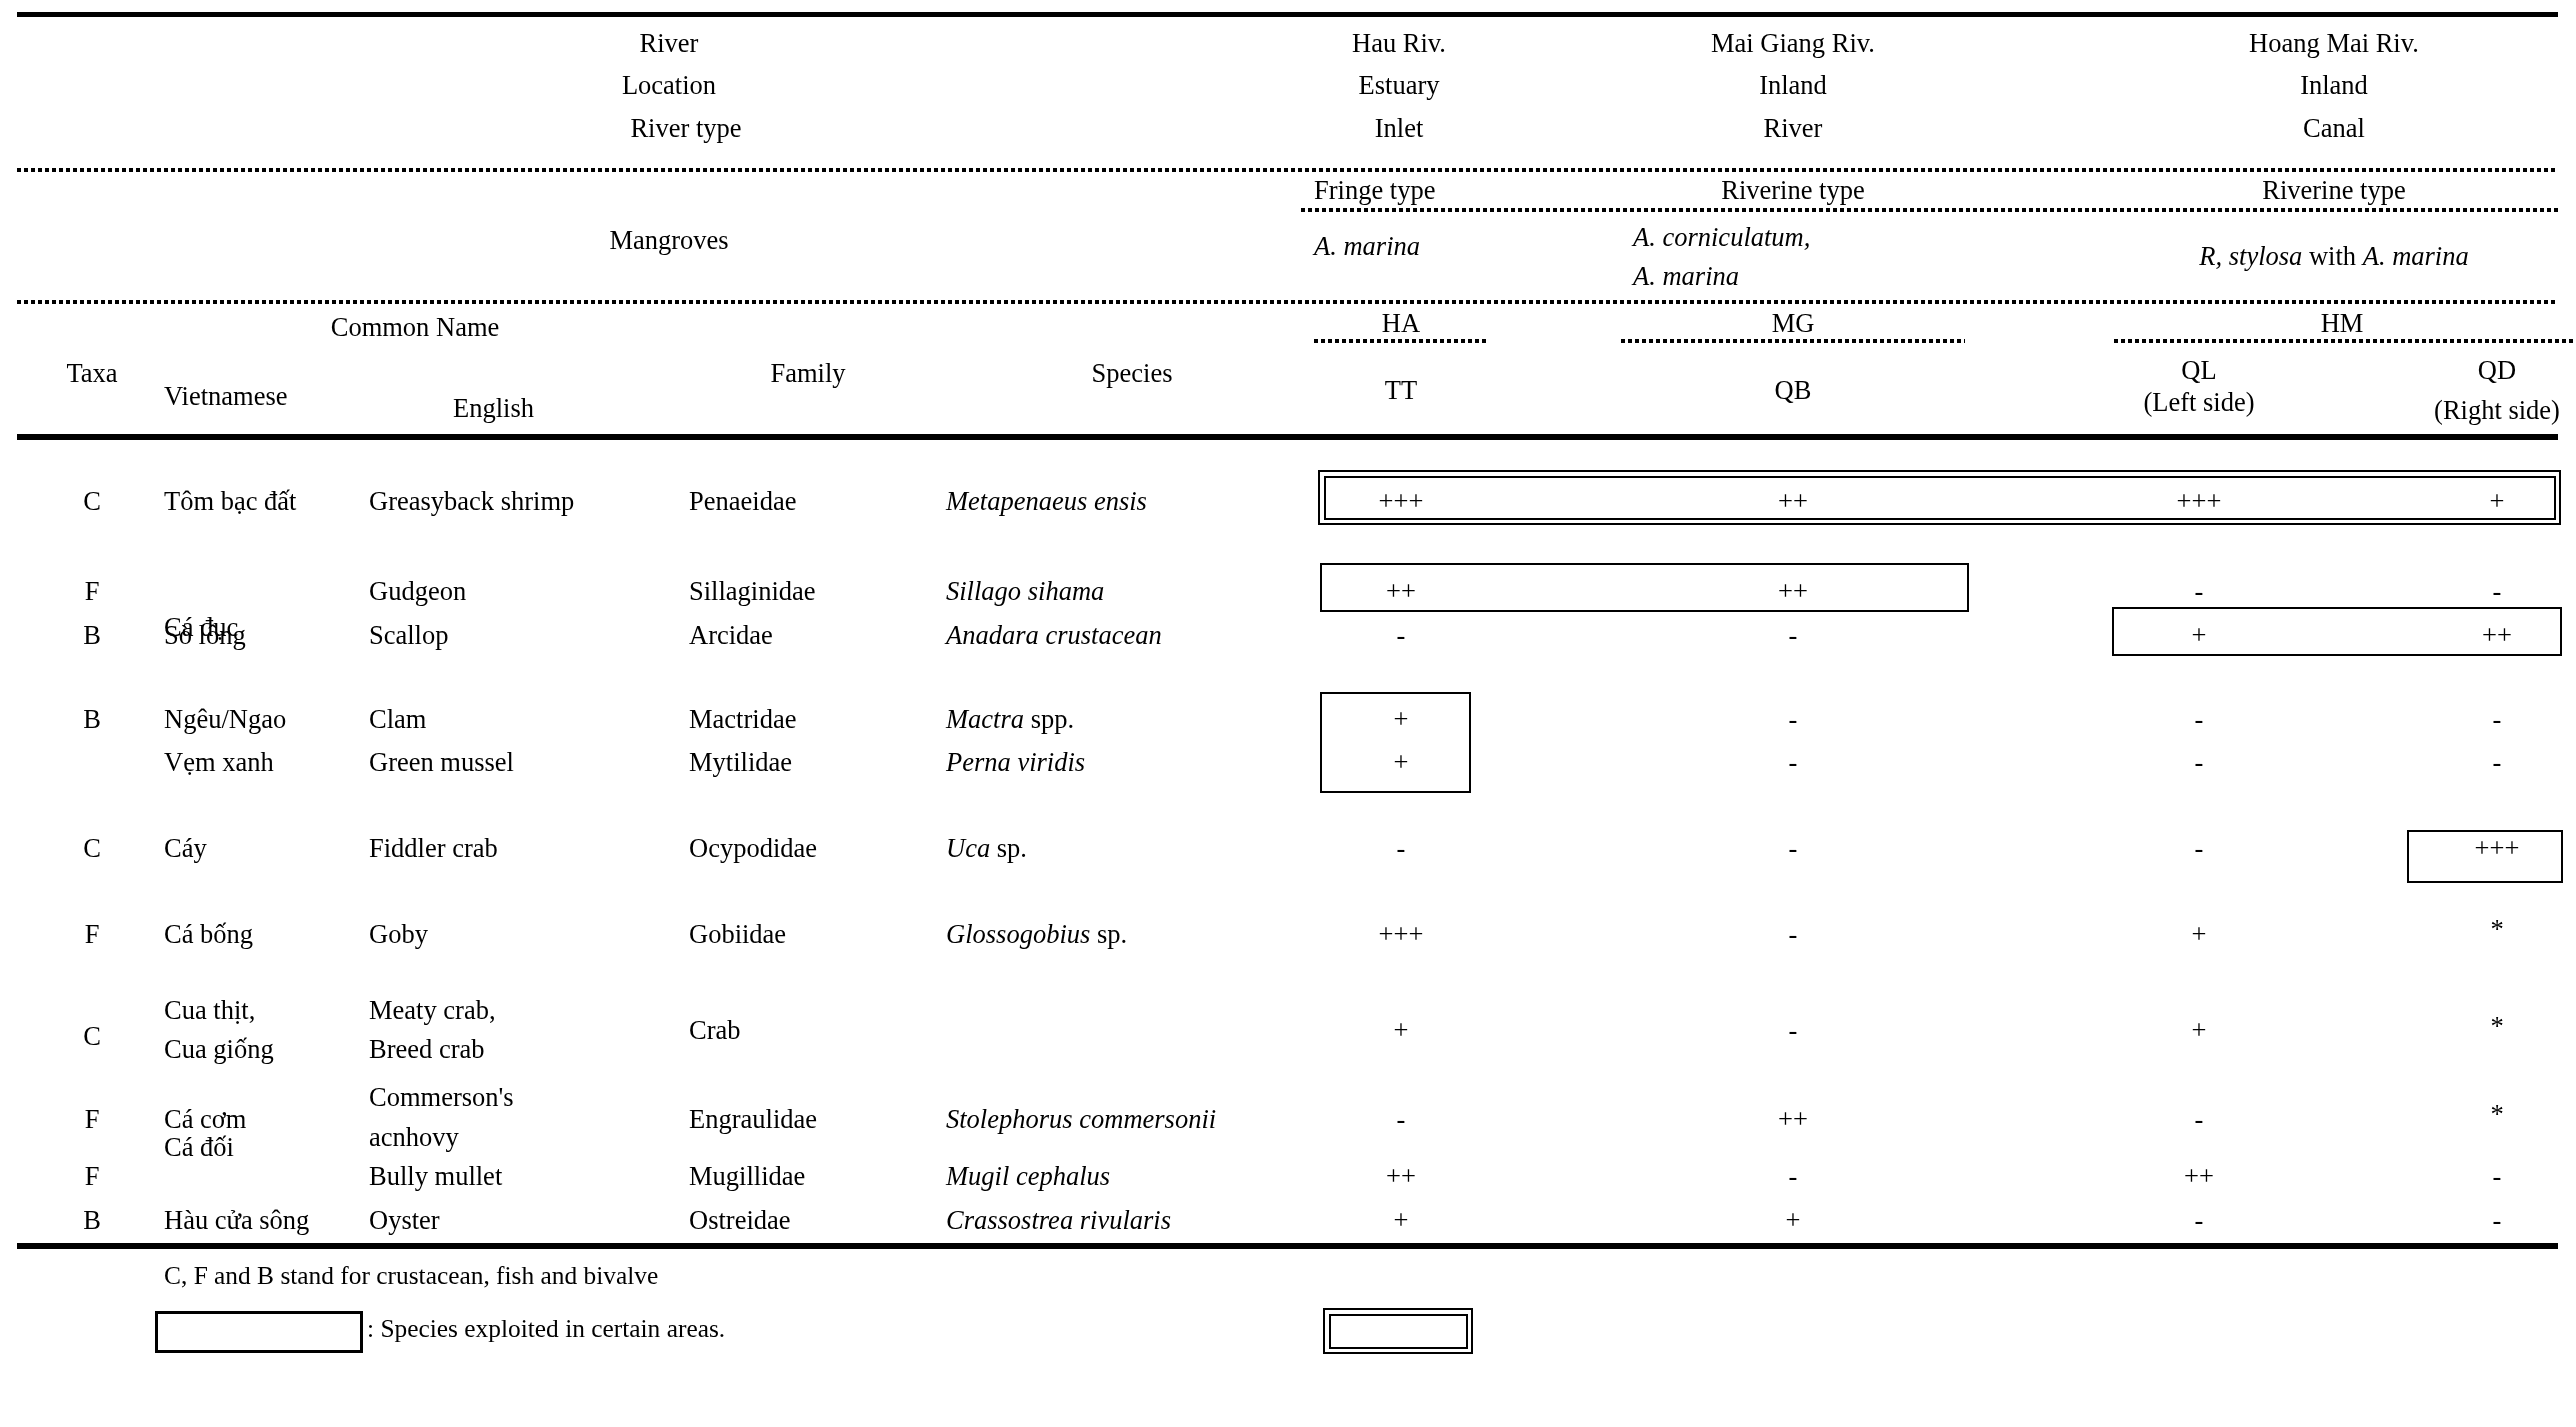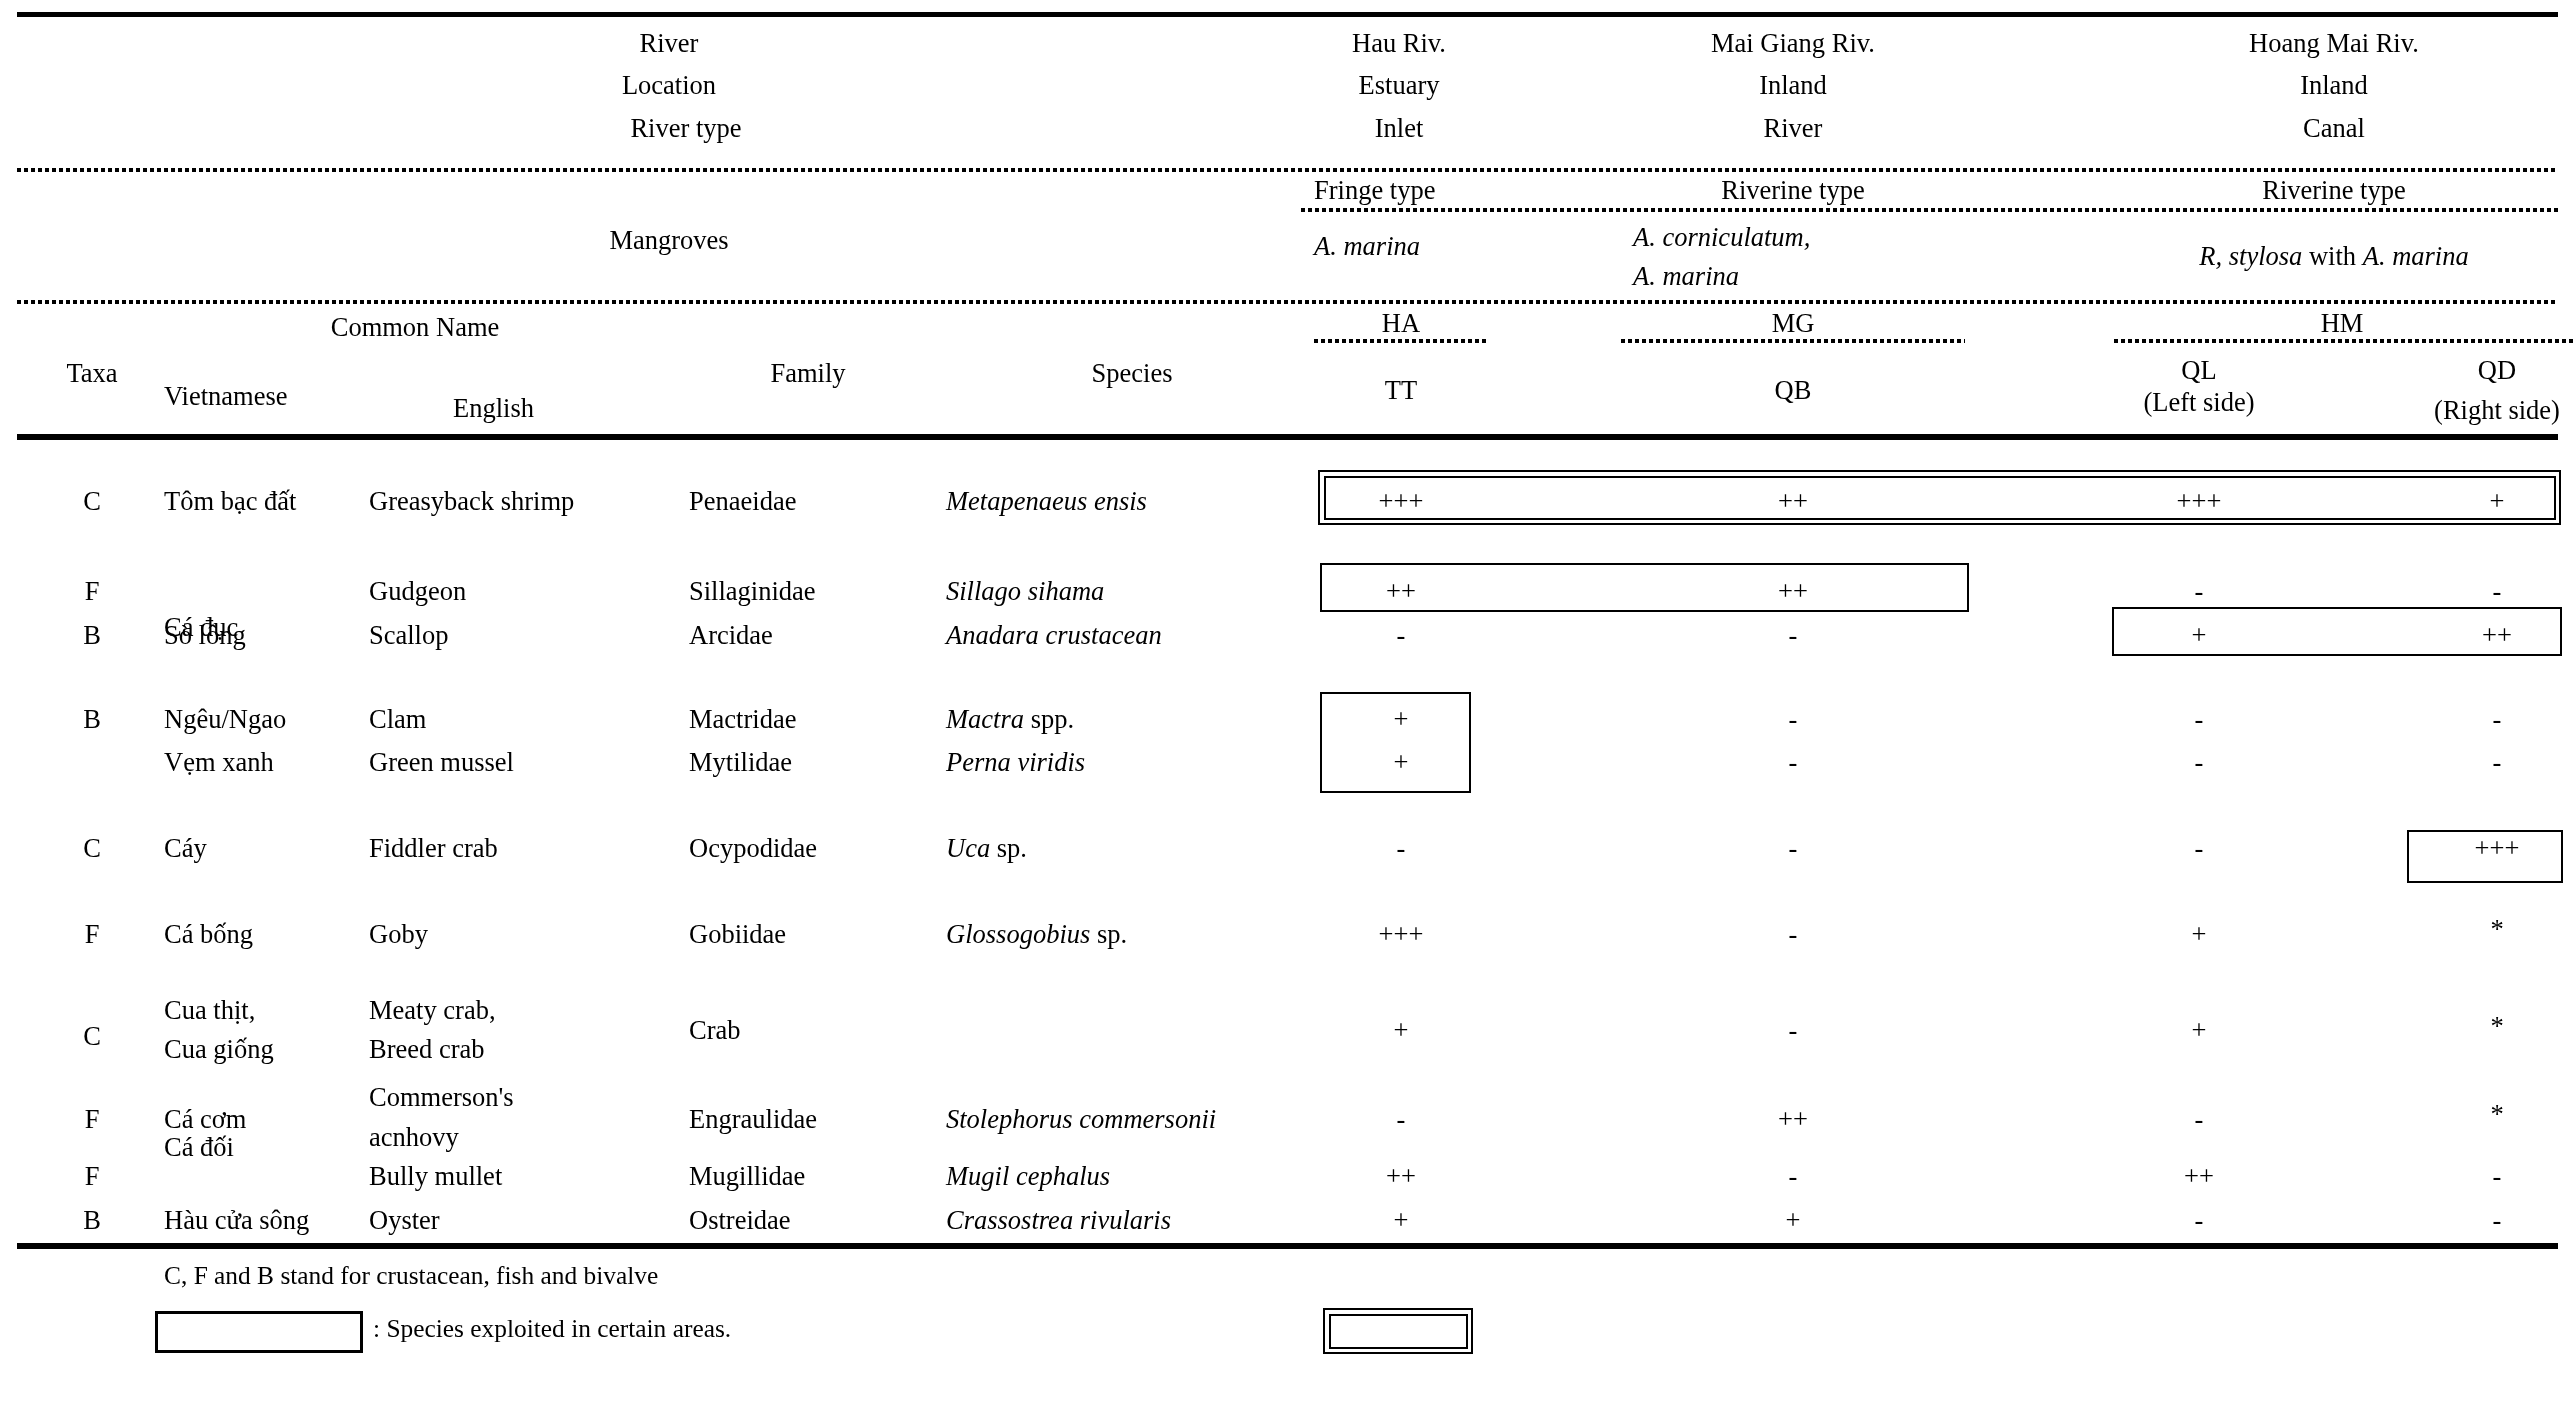--- a/index.html
+++ b/index.html
@@ -266,19 +266,19 @@
   <div class="t lft" style="left:689px; top:1205px;">Ostreidae</div>
   <div class="t lft ital" style="left:946px; top:1205px;">Crassostrea rivularis</div>
   <div class="t ctr w-ctr" style="left:1401px; top:1205px;">+</div>
   <div class="t ctr w-ctr" style="left:1793px; top:1205px;">+</div>
   <div class="t ctr w-ctr" style="left:2199px; top:1205px;">-</div>
   <div class="t ctr w-ctr" style="left:2497px; top:1205px;">-</div>
 
   <div class="t lft" style="left:164px; top:1261px; font-size:25.4px;">C, F and B stand for crustacean, fish and bivalve</div>
 
   <div class="legend-box-single" style="left:155px; top:1311px; width:208px; height:42px;"></div>
-  <div class="t lft" style="left:367px; top:1314px; font-size:25.4px;margin-left:6px;">: Species exploited in certain areas.</div>
+  <div class="t lft" style="left:367px; top:1314px; font-size:25.4px;">: Species exploited in certain areas.</div>
 
   <div class="legend-box-double" style="left:1323px; top:1308px; width:150px; height:46px;"></div>
 
 
 </div>
 
 
 </body></html>

